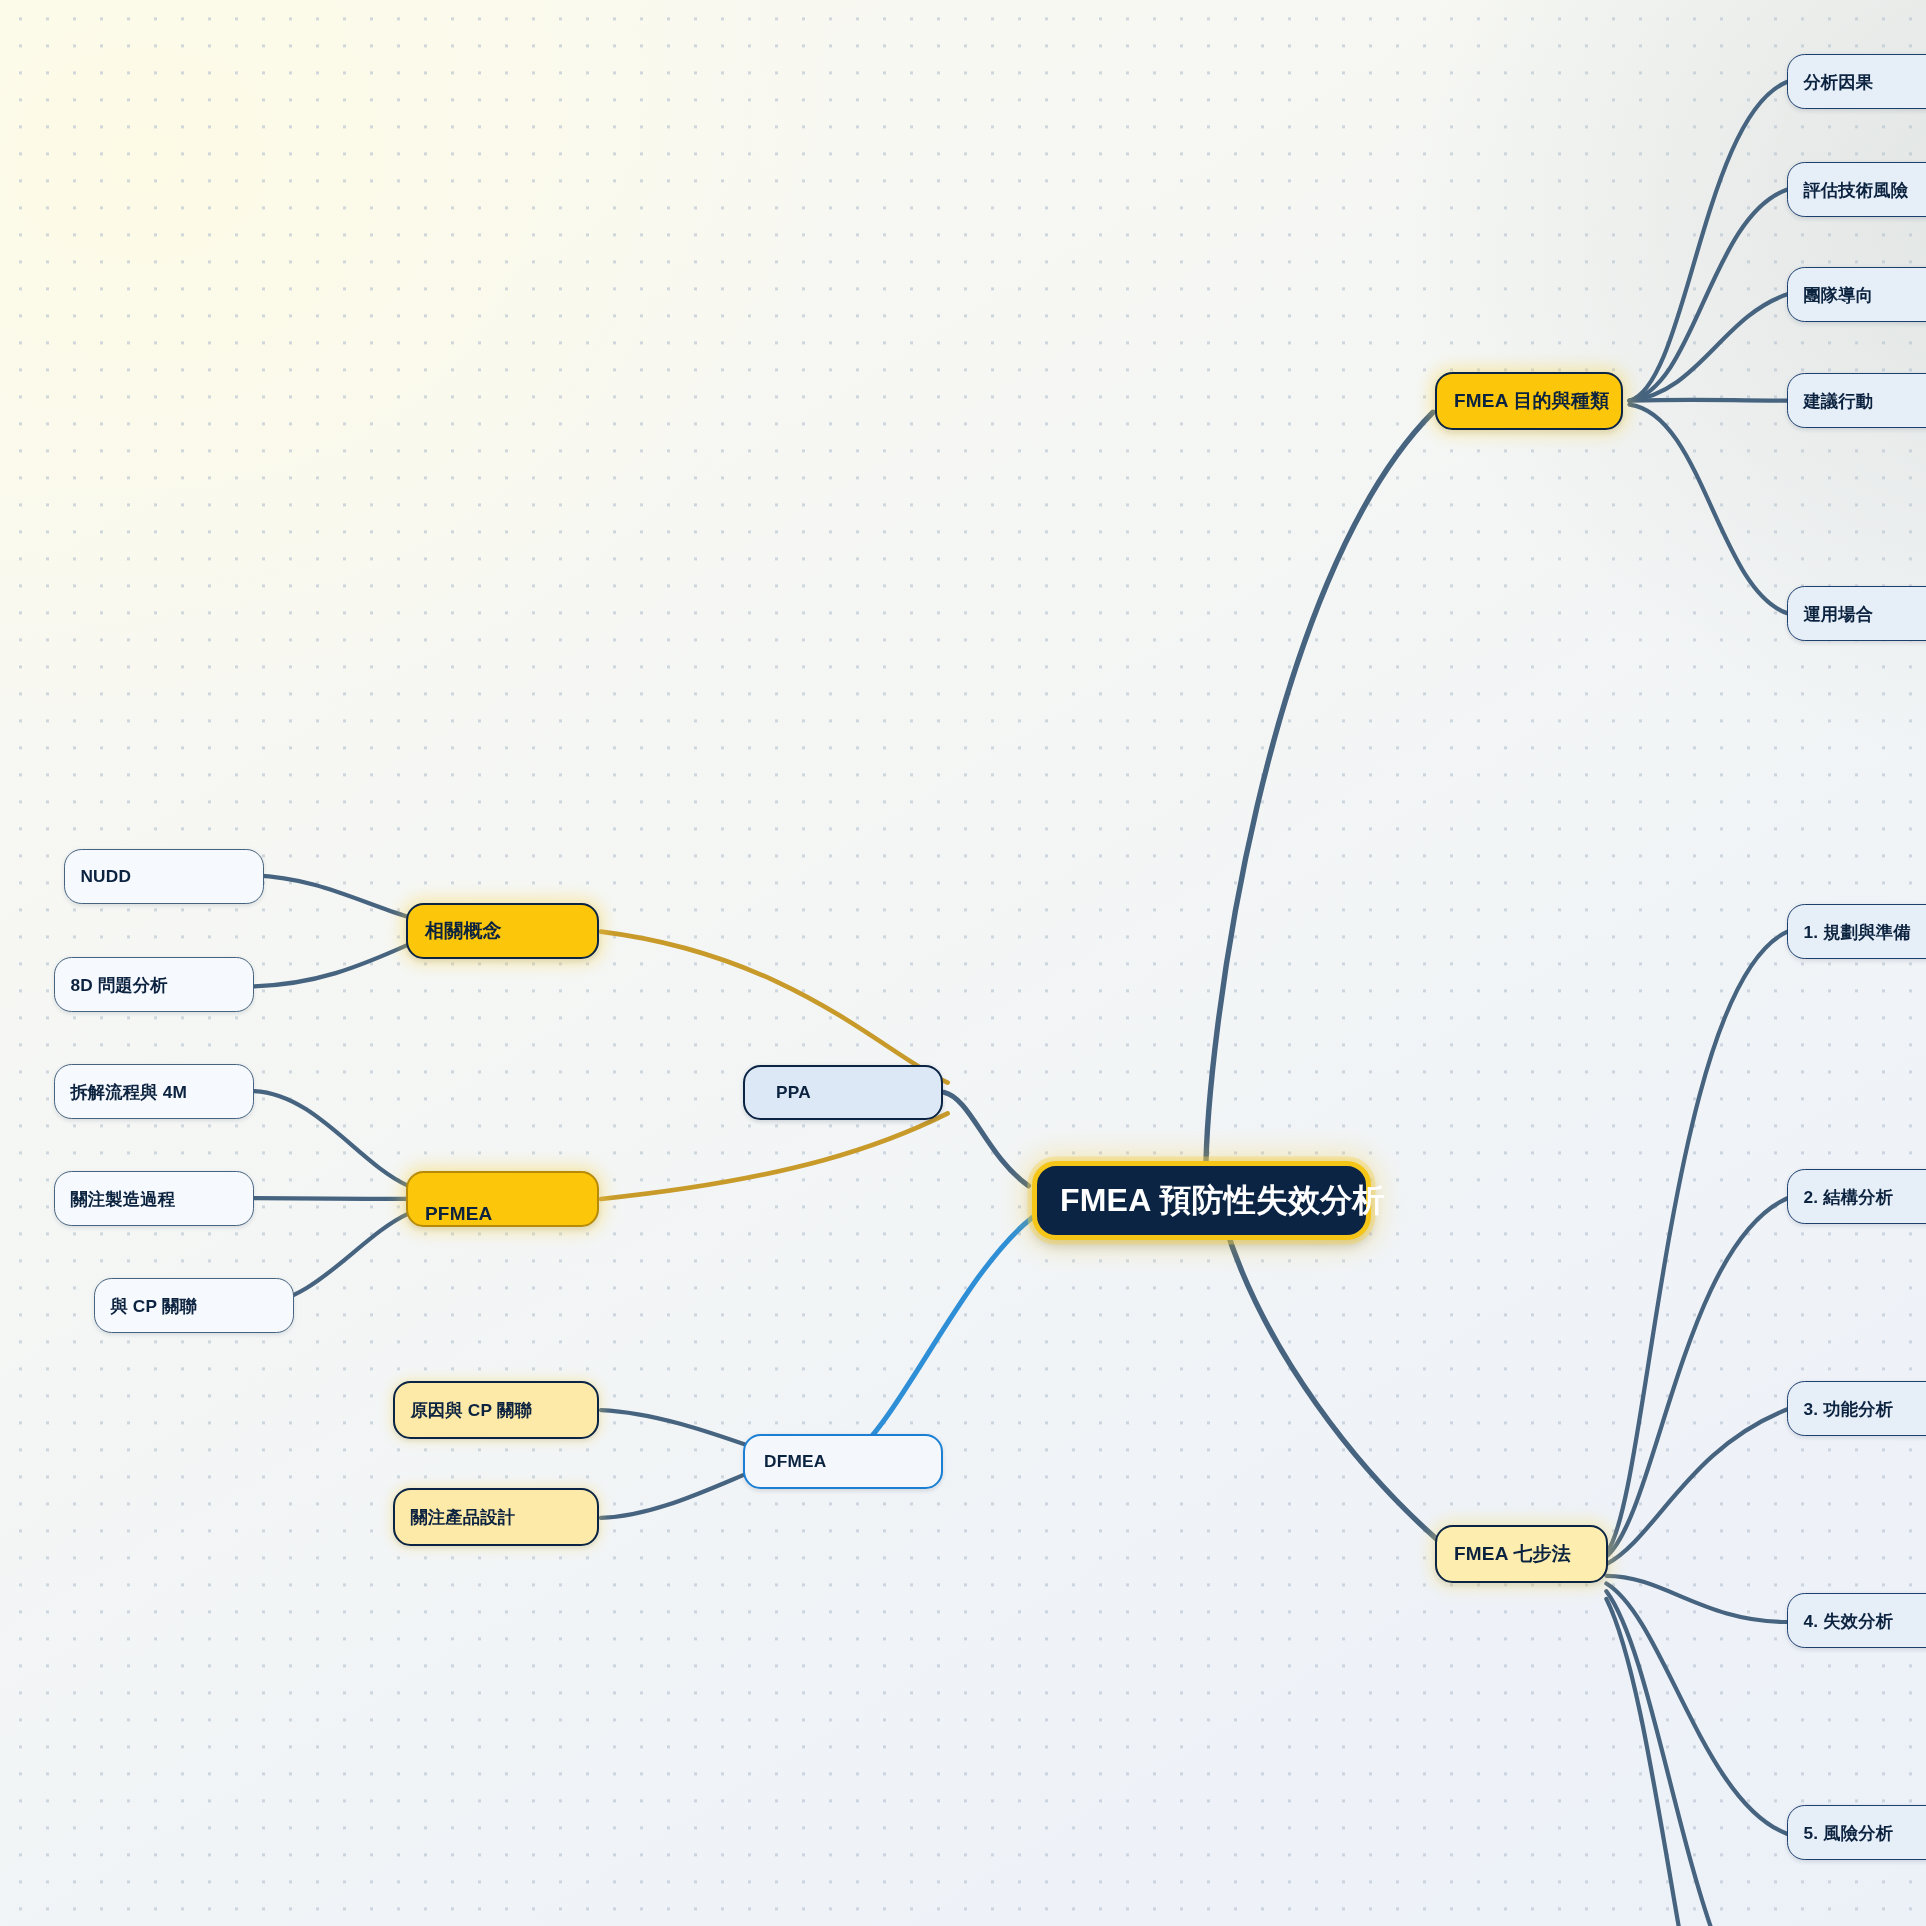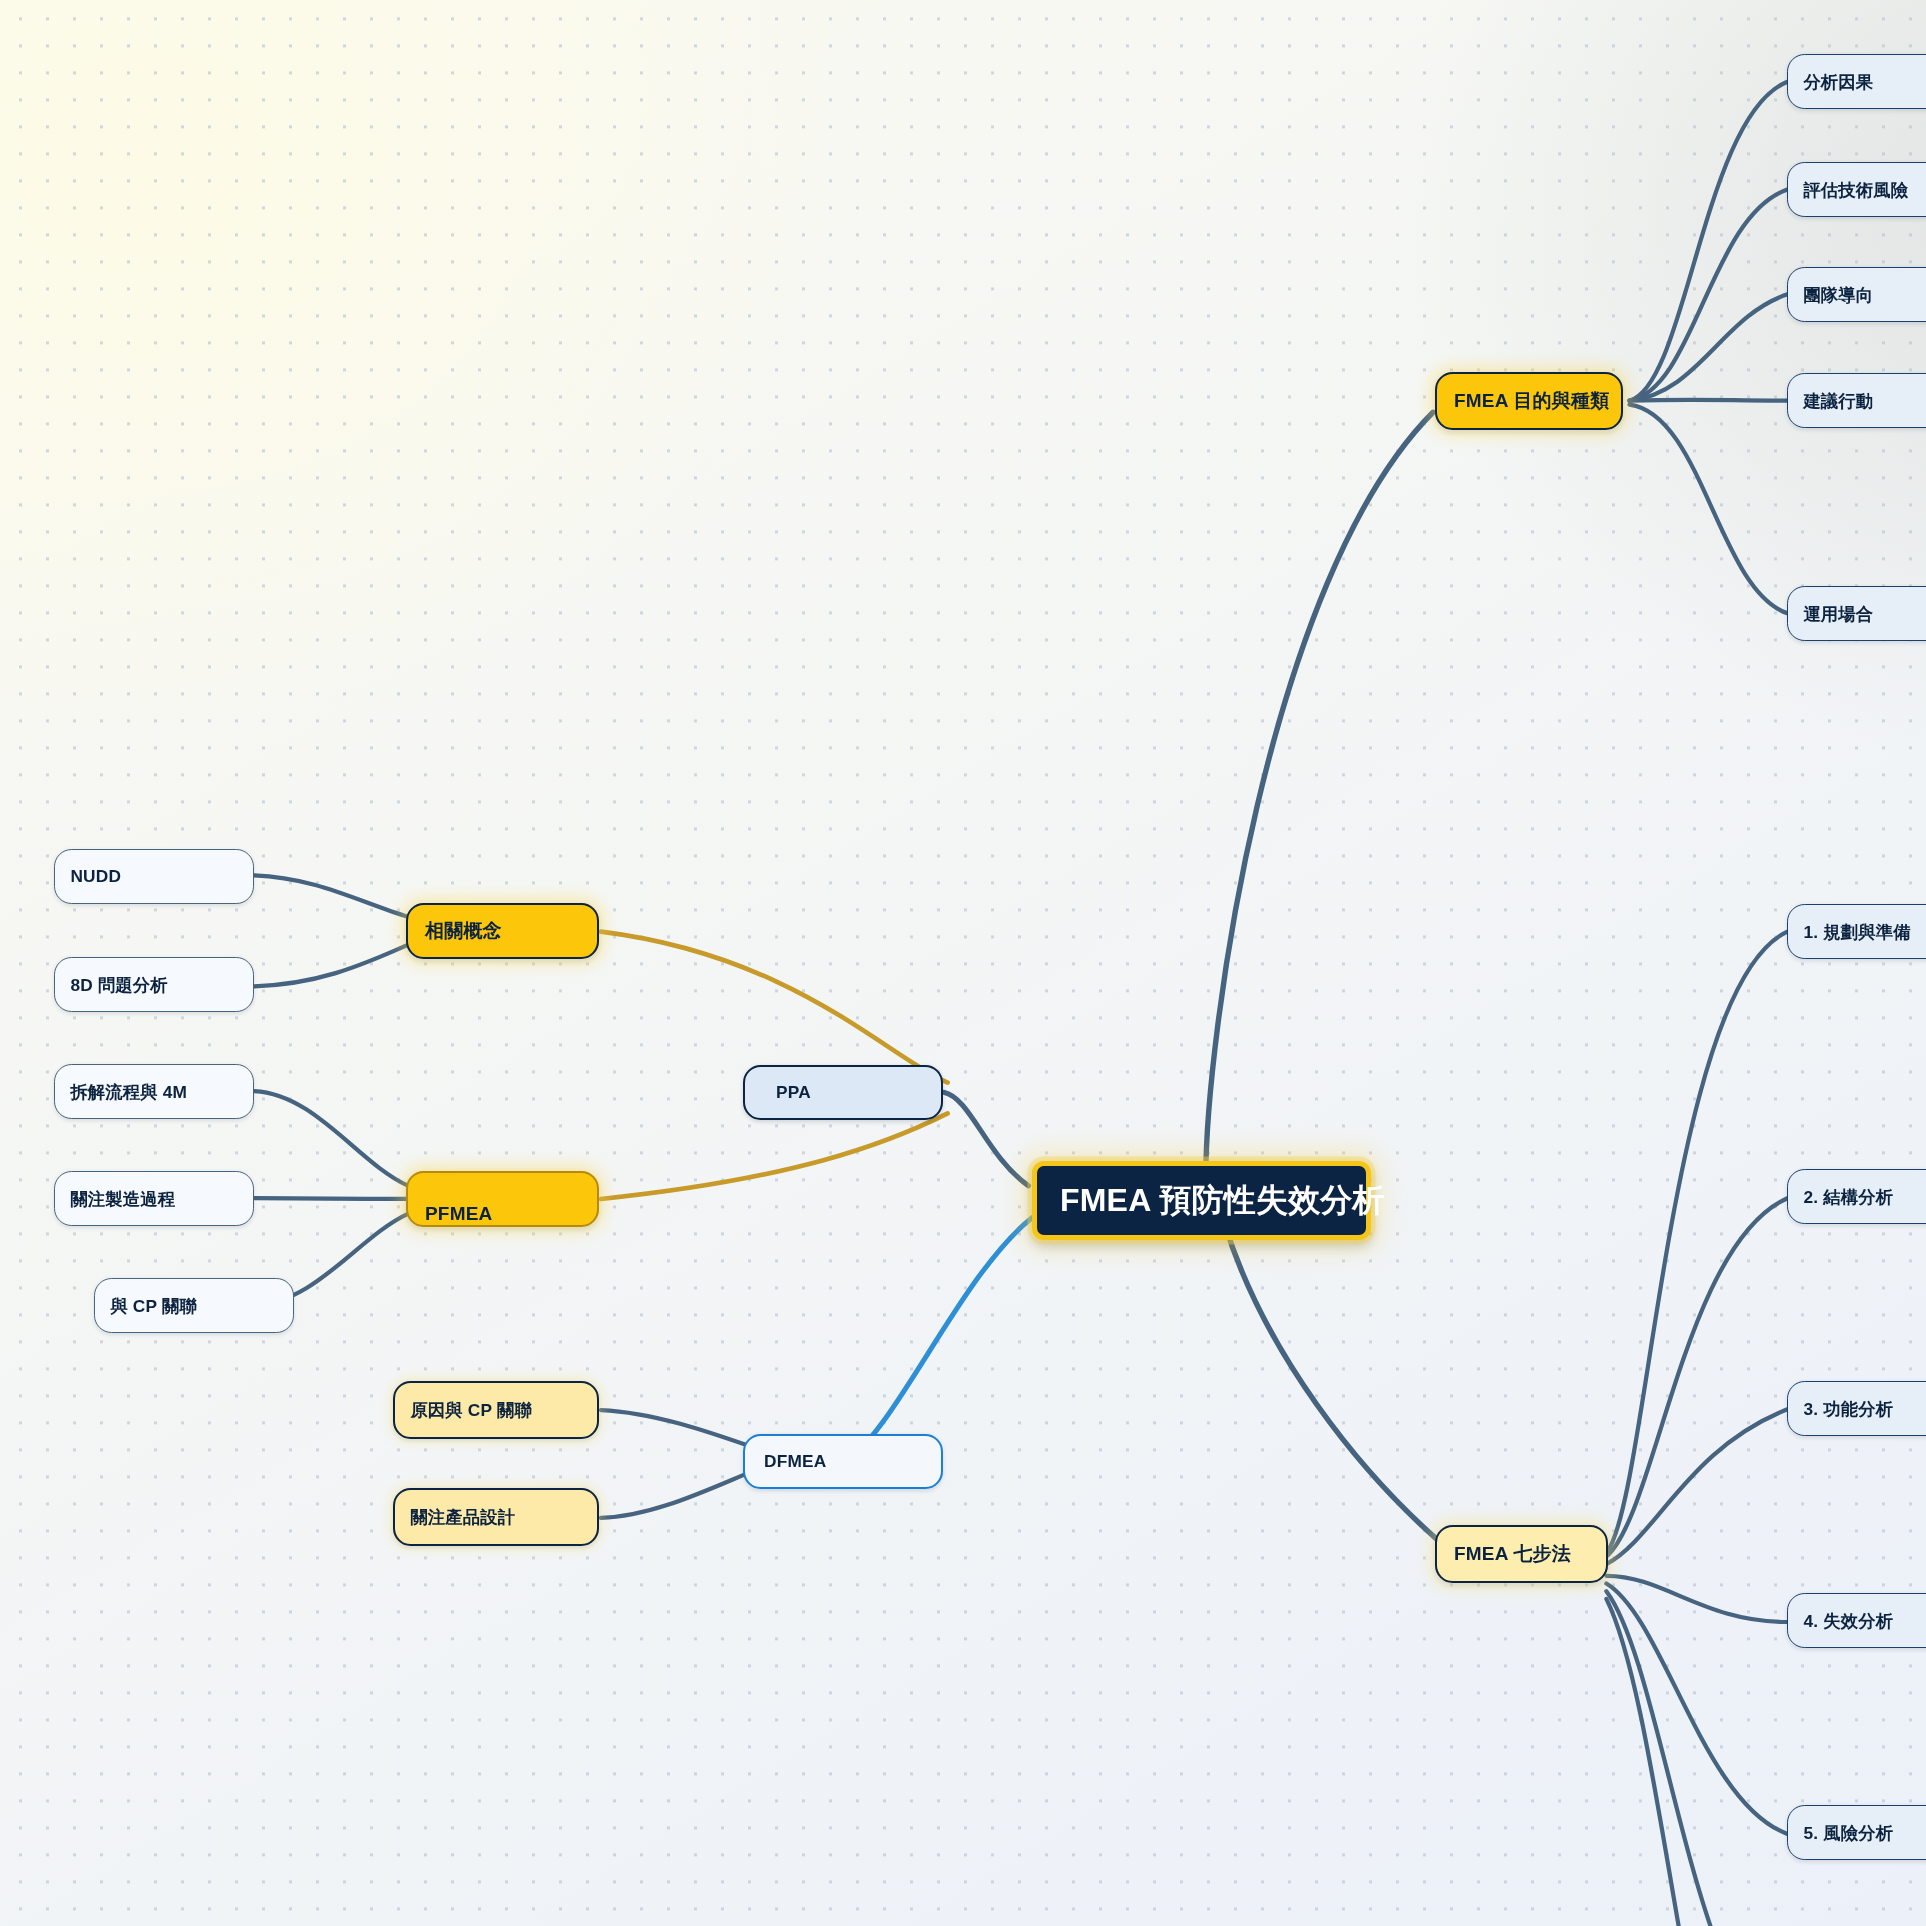--- a/index.html
+++ b/index.html
@@ -27,21 +27,21 @@
     position:absolute;box-sizing:border-box;display:flex;align-items:center;
     border-radius:17.7px;white-space:nowrap;
     color:#0c2340;font-weight:bold;letter-spacing:0.2px;
   }
   .node .t{display:block;}
 
   
   .n-root{
     background:#0b2444;color:#ffffff;
     border:5.4px solid #f5c518;
-    border-radius:12px;
+    border-radius:24px;
     padding-left:23px;
     font-size:32px;
     box-shadow:0 0 0 4.6px rgba(247,212,80,.40), 0 0 24px 8.5px rgba(247,206,60,.30), 0 5.4px 11.6px rgba(10,30,60,.22);
   }
   
   .n-main-gold{
     background:#fcc60b;border:2.7px solid #0b2444;
     padding-left:17px;font-size:19px;
     box-shadow:0 0 15.4px 5.4px rgba(250,214,80,.40),0 2.3px 5.4px rgba(20,40,70,.13);
   }
@@ -208,21 +208,21 @@
     <span class="t">5. 風險分析</span>
   </div>
 
   <div class="node n-blue-dark" style="left:743px;top:1065px;width:200px;height:55px;">
     <span class="t">PPA</span>
   </div>
 
   <div class="node n-main-gold" style="left:406px;top:903px;width:193px;height:56px;">
     <span class="t">相關概念</span>
   </div>
-  <div class="node n-white" style="left:54px;top:849px;width:200px;height:55px;">
+  <div class="node n-white" style="left:64px;top:849px;width:200px;height:55px;">
     <span class="t">NUDD</span>
   </div>
   <div class="node n-white" style="left:54px;top:957px;width:200px;height:55px;">
     <span class="t">8D 問題分析</span>
   </div>
 
   <div class="node n-gold-g" style="left:406px;top:1171px;width:193px;height:56px;align-items:flex-end;">
     <span class="t">PFMEA</span>
   </div>
   <div class="node n-white" style="left:54px;top:1064px;width:200px;height:55px;">

